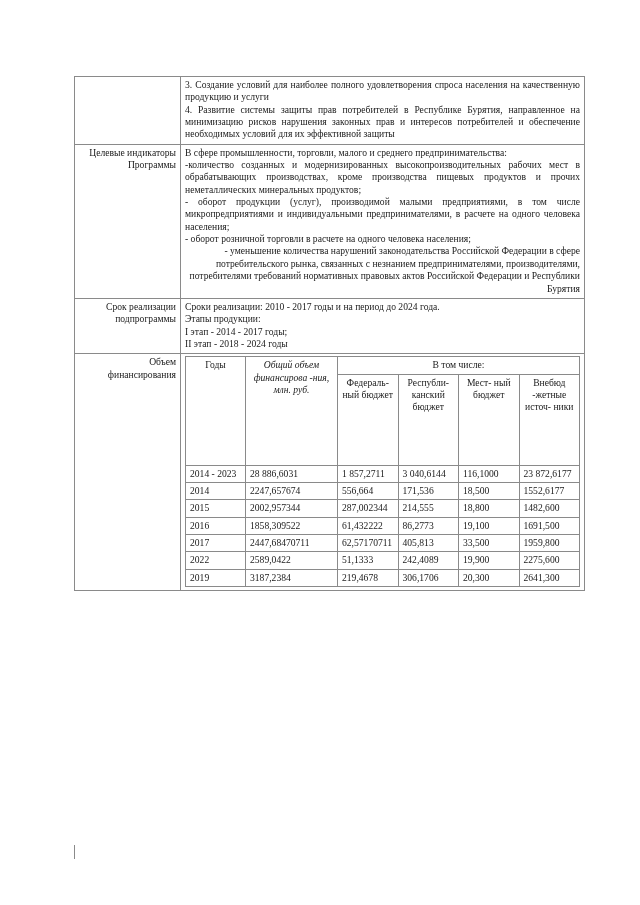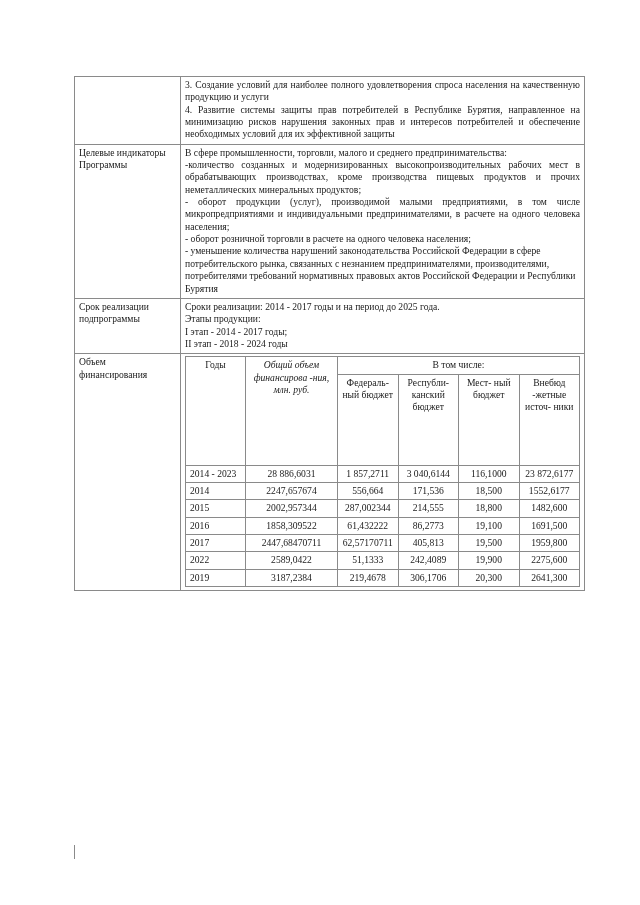--- a/index.html
+++ b/index.html
@@ -41,33 +41,33 @@
     font-size: 9.6px;
     line-height: 12.35px;
   }
 
   .col-label { width: 97px; }
   .col-body  { width: 395px; }
 
   td.label-cell {
     font-size: 9.6px;
     line-height: 12.6px;
-    text-align: left;
+    text-align: right;
     hyphens: none;
   }
   td.body-cell {
     text-align: justify;
     text-justify: inter-word;
   }
   td.body-cell p,
   td.label-cell p {
     margin: 0;
   }
   td.body-cell p.last-left {
-    text-align: left;
+    text-align: right;
   }
   td.body-cell p.plain {
     text-align: left;
   }
 
   
   td.empty-label { border-right: 1px solid #8a8a8a; }
 
   
   td.fin-host {
@@ -90,21 +90,21 @@
   }
 
   .fc-years  { width: 51px; }
   .fc-total  { width: 83px; font-style: italic; }
   .fc-fed    { width: 83px; }
   .fc-rep    { width: 75px; margin-left: 31px; }
   .fc-mest   { width: 50px; }
   .fc-vneb   { width: 53px; }
 
   th.h-center, td.h-center { text-align: center; }
-  td.num { text-align: center; }
+  td.num { text-align: left; }
   td.yr  { text-align: left; }
 
   .fin-tall { height: 86px; margin-top: 12px; }
 
   
   .tail-line {
     position: absolute;
     left: 74px;
     top: 845px;
     width: 0;
@@ -135,21 +135,21 @@
           <p>-количество созданных и модернизированных высокопроизводительных рабочих мест в обрабатывающих производствах, кроме производства пищевых продуктов и прочих неметаллических минеральных продуктов;</p>
           <p>- оборот продукции (услуг), производимой малыми предприятиями, в том числе микропредприятиями и индивидуальными предпринимателями, в расчете на одного человека населения;</p>
           <p>-    оборот розничной торговли в расчете на одного человека населения;</p>
           <p class="last-left">- уменьшение количества нарушений законодательства Российской Федерации в сфере потребительского рынка, связанных с незнанием предпринимателями, производителями, потребителями требований нормативных правовых актов Российской Федерации и Республики Бурятия</p>
         </td>
       </tr>
 
       <tr>
         <td class="col-label label-cell">Срок реализации подпрограммы</td>
         <td class="col-body body-cell">
-          <p class="plain">Сроки реализации: 2014 - 2017 годы и на период до 2025 года.</p>
+          <p class="plain">Сроки реализации: 2010 - 2017 годы и на период до 2024 года.</p>
           <p class="plain">Этапы продукции:</p>
           <p class="plain">I этап - 2014 - 2017 годы;</p>
           <p class="plain">II этап - 2018 - 2024 годы</p>
         </td>
       </tr>
 
       <tr>
         <td class="col-label label-cell">Объем финансирования</td>
         <td class="col-body fin-host">
 
@@ -201,21 +201,21 @@
                 <td class="num">86,2773</td>
                 <td class="num">19,100</td>
                 <td class="num">1691,500</td>
               </tr>
 
               <tr>
                 <td class="yr">2017</td>
                 <td class="num">2447,68470711</td>
                 <td class="num">62,57170711</td>
                 <td class="num">405,813</td>
-                <td class="num">19,500</td>
+                <td class="num">33,500</td>
                 <td class="num">1959,800</td>
               </tr>
 
               <tr>
                 <td class="yr">2022</td>
                 <td class="num">2589,0422</td>
                 <td class="num">51,1333</td>
                 <td class="num">242,4089</td>
                 <td class="num">19,900</td>
                 <td class="num">2275,600</td>

